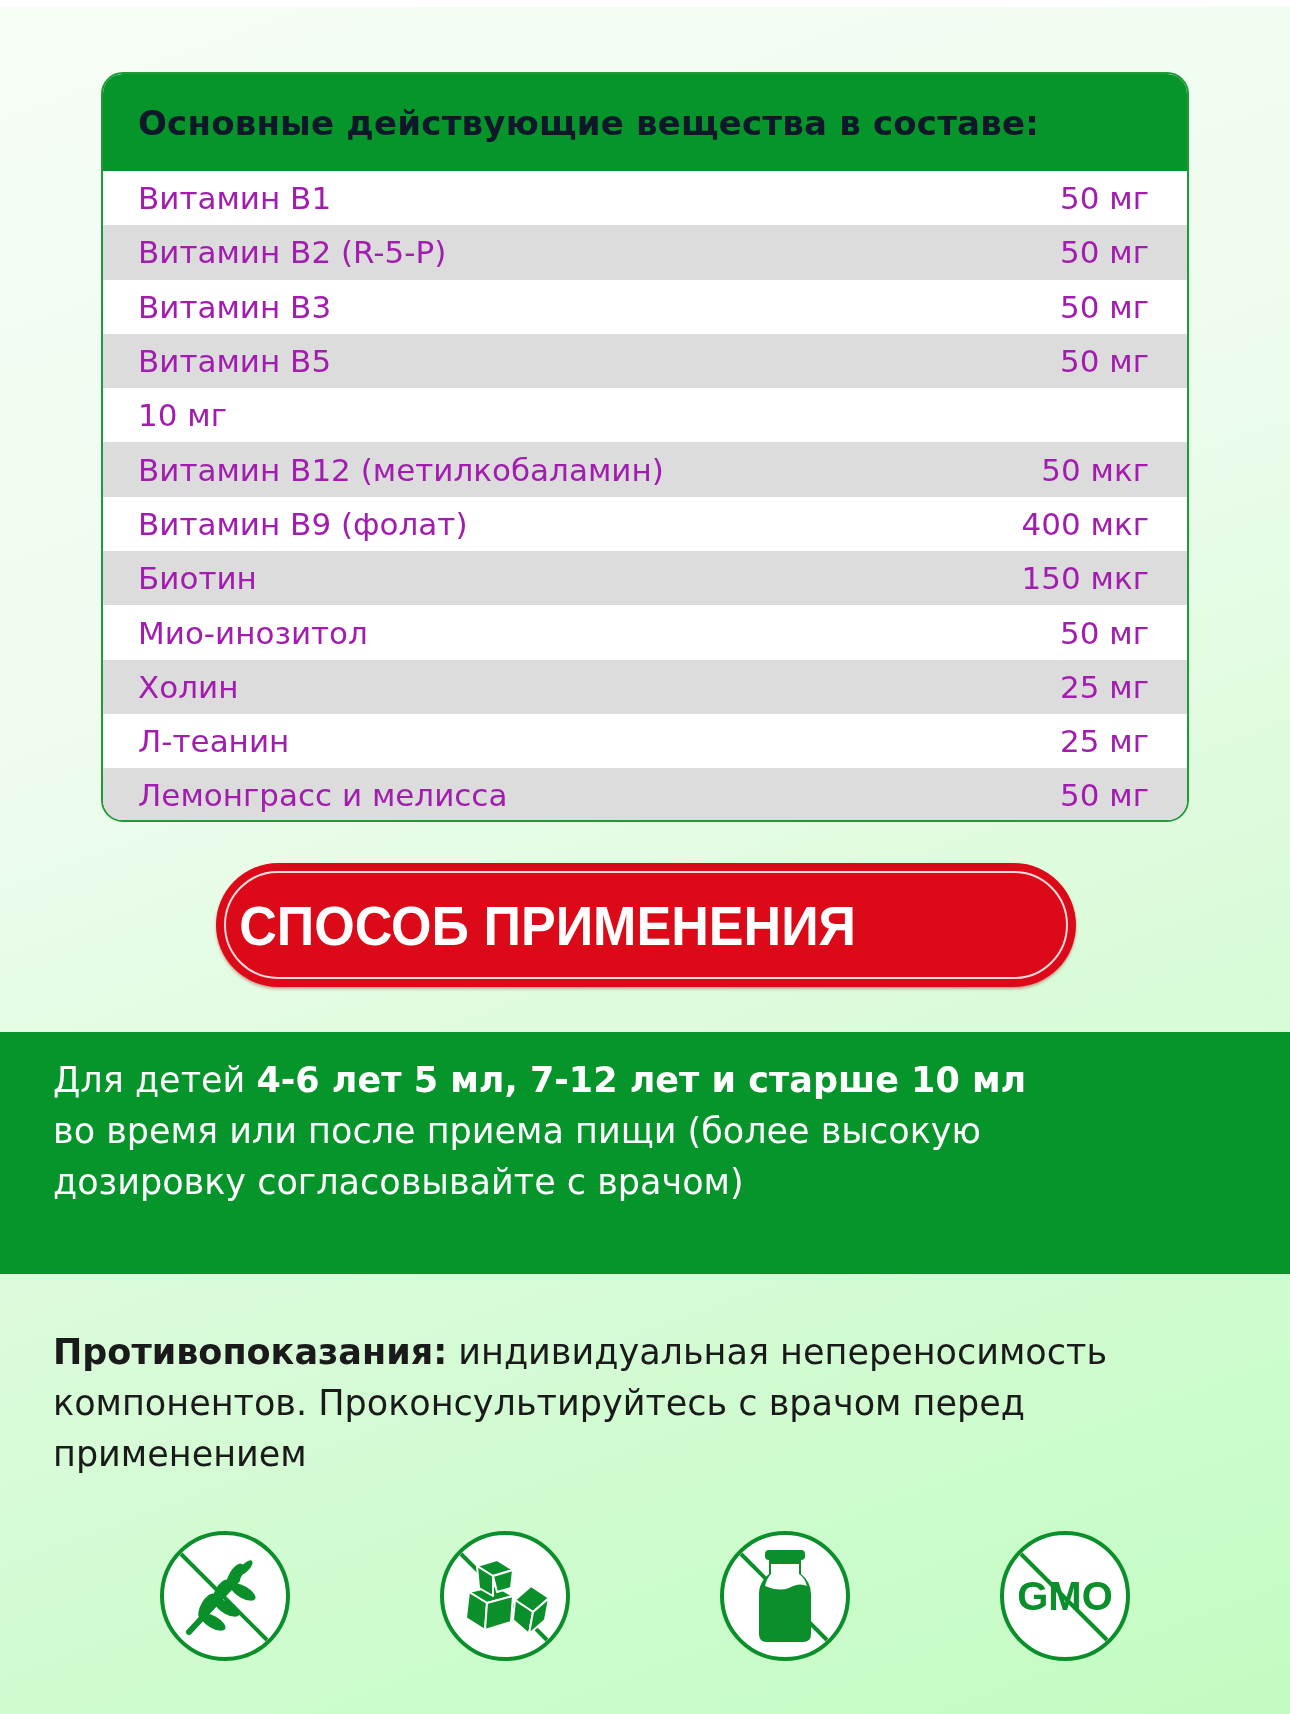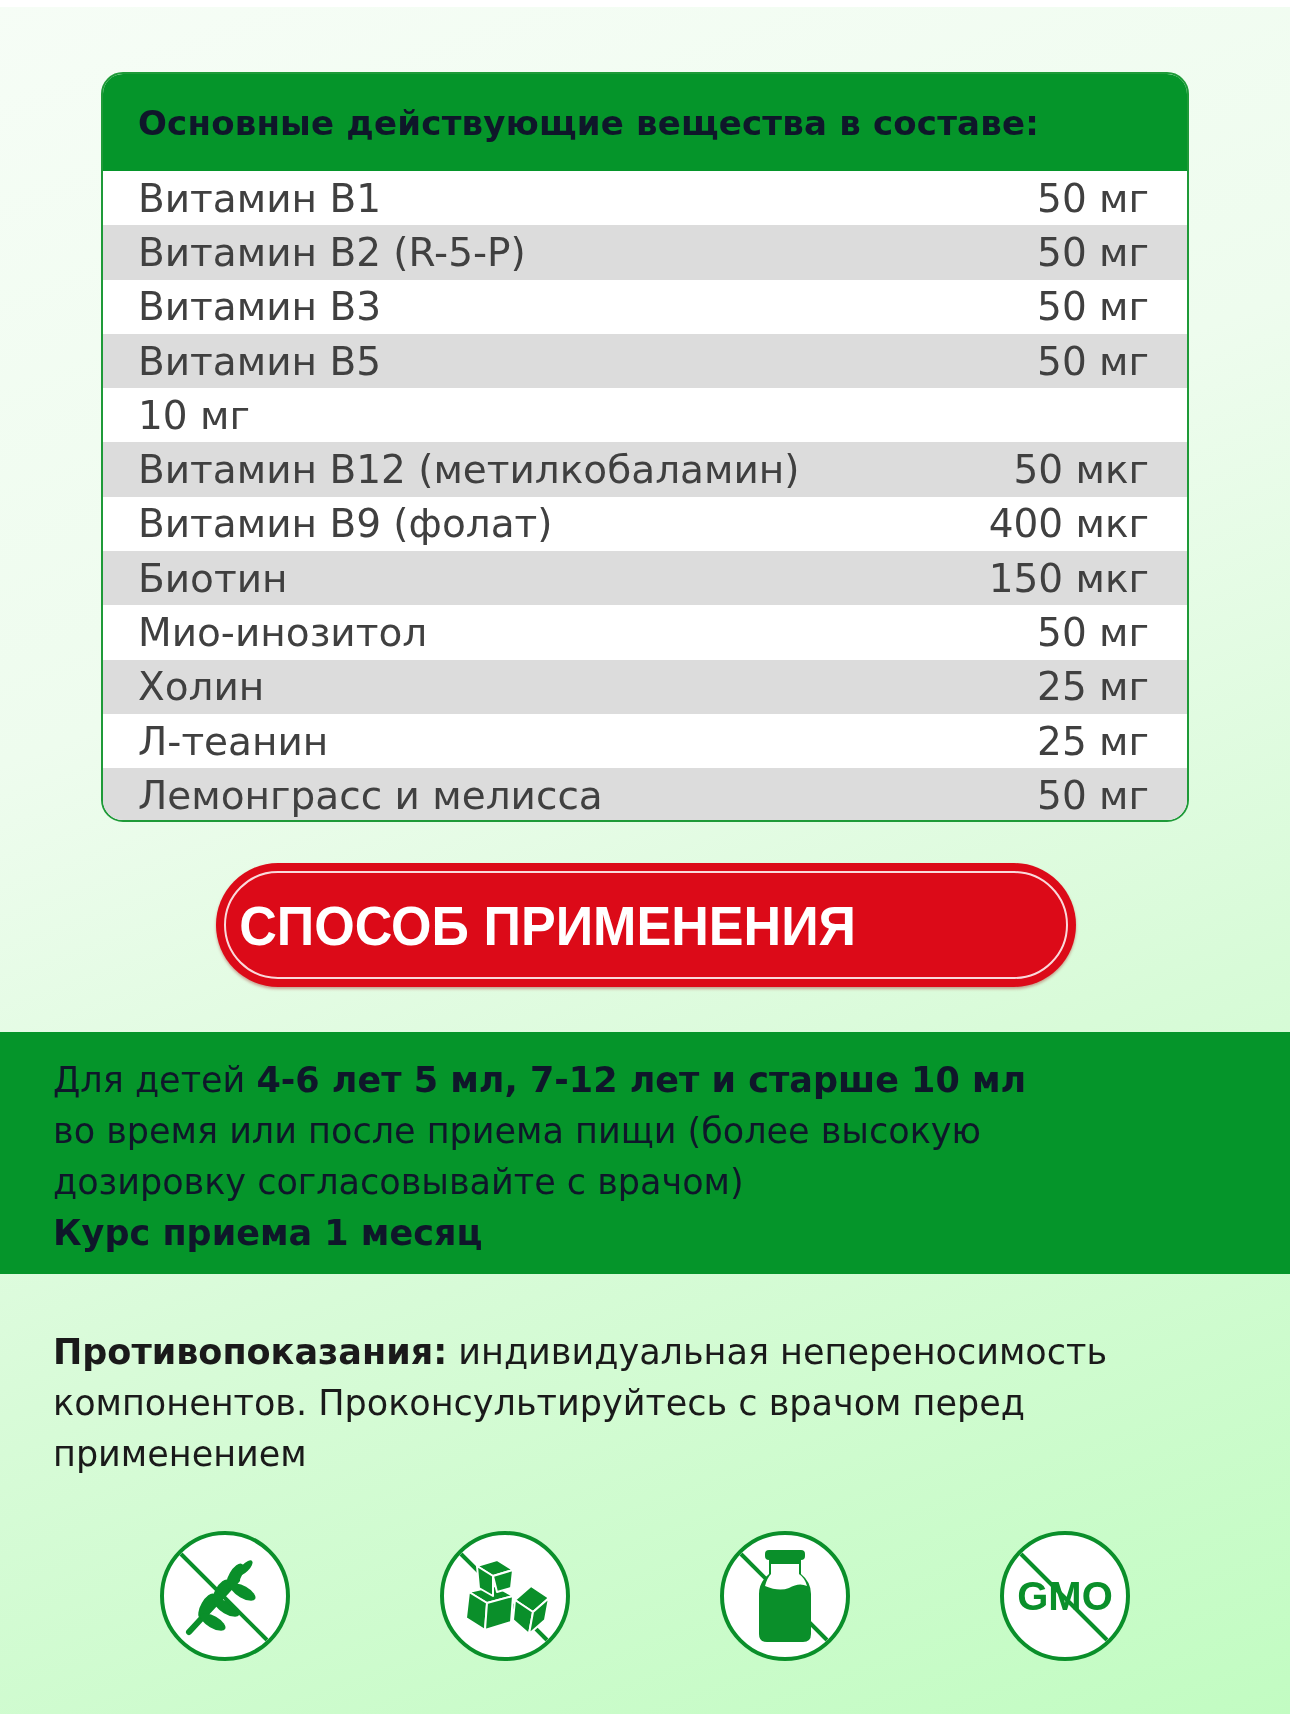--- a/index.html
+++ b/index.html
@@ -16,21 +16,21 @@
     position: absolute; left: 101px; top: 72px; width: 1088px; height: 750px;
     border: 2px solid #1e9a38; border-radius: 22px; overflow: hidden; background: #ffffff;
   }
   .table-header {
     height: 97px; background: #05952a; color: #0f172a;
     display: flex; align-items: center; padding-left: 35px;
     font-family: "DejaVu Sans", sans-serif; font-weight: bold; font-size: 34px; letter-spacing: 0.2px;
   }
   .table-row {
     height: 54.3px; display: flex; align-items: center; justify-content: space-between;
-    padding: 0 38px 0 35px; font-family: "DejaVu Sans", sans-serif; font-size: 39px; color: #404040;
+    padding: 0 38px 0 35px; font-family: "DejaVu Sans", sans-serif; font-size: 31px; color: #a21caf;
   }
   .table-row:nth-child(odd) { background: #ffffff; }
   .table-row:nth-child(even) { background: #dcdcdc; }
   .rows { display: flex; flex-direction: column; }
 
   
   .method-pill {
     position: absolute; left: 216px; top: 863px; width: 860px; height: 124px;
     background: #dc0a18; border-radius: 62px;
     box-shadow: 0 2px 3px rgba(150,0,0,0.35);
@@ -41,21 +41,21 @@
     border: 2px solid rgba(255,255,255,0.85); border-radius: 56px;
   }
   .method-pill-label {
     color: #ffffff; font-family: "Liberation Sans", sans-serif; font-weight: bold;
     font-size: 56px; letter-spacing: 0px; transform: scaleX(0.93); position: relative;
   }
 
   
   .dosage-band {
     position: absolute; left: 0; top: 1032px; width: 1290px; height: 242px;
-    background: #05952a; color: #0f172a;
+    background: #05952a; color: #ffffff;
     padding: 23px 40px 8px 53px;
     font-family: "DejaVu Sans", sans-serif; font-size: 35px; line-height: 51px;
   }
   .dosage-band b { font-weight: bold; }
   .dosage-line { white-space: nowrap; }
 
   
   .contra {
     position: absolute; left: 53px; top: 1327px; width: 1200px;
     color: #1a1a1a; font-family: "DejaVu Sans", sans-serif; font-size: 35px; line-height: 51px;
@@ -127,21 +127,20 @@
 </div>
 
 <div class="method-pill">
   <span class="method-pill-label">СПОСОБ ПРИМЕНЕНИЯ</span>
 </div>
 
 <div class="dosage-band">
   <div class="dosage-line"><span>Для детей </span><b>4-6 лет 5 мл, 7-12 лет и старше 10 мл</b></div>
   <div class="dosage-line">во время или после приема пищи (более высокую</div>
   <div class="dosage-line">дозировку согласовывайте с врачом)</div>
-  <div class="dosage-line"><b>Курс приема 1 месяц</b></div>
 </div>
 
 <div class="contra">
   <div><b>Противопоказания:</b><span> индивидуальная непереносимость</span></div>
   <div>компонентов. Проконсультируйтесь с врачом перед</div>
   <div>применением</div>
 </div>
 
 <div class="icon-badge" style="left:159px;">
   <svg viewBox="0 0 132 132">

